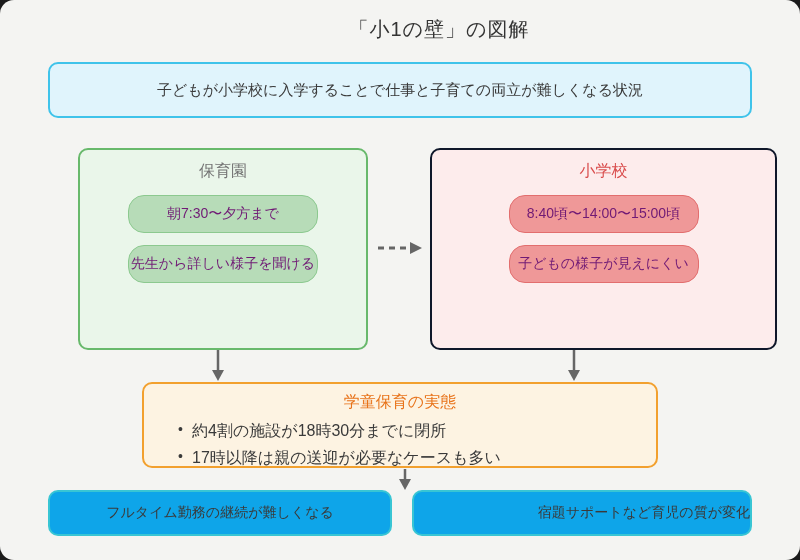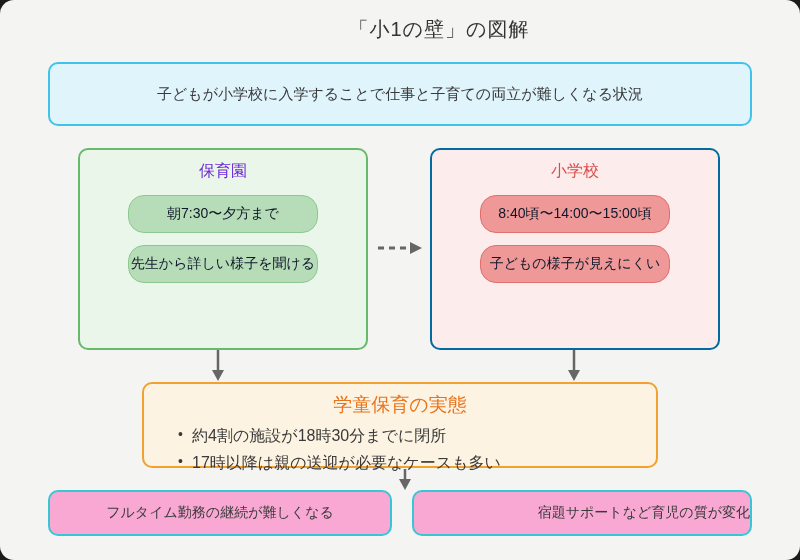--- a/index.html
+++ b/index.html
@@ -14,68 +14,68 @@
   }
   .title {
     position: absolute; top: 16px; left: 0; width: 100%;
     margin: 0; text-align: center;
     font-size: 20px; font-weight: 400; color: #333;
     letter-spacing: 1px;
     padding-left: 39px;
   }
   .box { position: absolute; box-sizing: border-box; border-radius: 10px; }
   .summary {
-    left: 48px; top: 62px; width: 704px; height: 64px;
+    left: 48px; top: 62px; width: 704px; height: 56px;
     background: #e0f4fc; border: 2px solid #3fc3ea;
     display: flex; align-items: center; justify-content: center;
     font-size: 15px;
   }
   .group { padding-top: 11px; }
   .group-title {
     text-align: center; font-size: 16px; font-weight: 400;
     margin-bottom: 13px;
   }
   .nursery {
     left: 78px; top: 148px; width: 290px; height: 202px;
     background: #eaf6ea; border: 2px solid #68b96c;
   }
-  .nursery .group-title { color: #6d28d9; }
+  .nursery .group-title { color: #737373; }
   .elementary {
-    left: 430px; top: 148px; width: 290px; height: 202px;
-    background: #fdecec; border: 2px solid #0369a1;
+    left: 430px; top: 148px; width: 347px; height: 202px;
+    background: #fdecec; border: 2px solid #0f172a;
   }
   .elementary .group-title { color: #d94b4b; }
   .item {
     width: 190px; height: 38px; margin: 0 auto 12px auto;
     box-sizing: border-box; border-radius: 16px;
     display: flex; align-items: center; justify-content: center;
-    font-size: 14px; color: #0f172a; white-space: nowrap;
+    font-size: 14px; color: #701a75; white-space: nowrap;
   }
   .nursery .item { background: #b7dcb8; border: 1.5px solid #8cc98f; }
   .elementary .item { background: #ef9898; border: 1.5px solid #e26e6e; }
   .afterschool {
     left: 142px; top: 382px; width: 516px; height: 86px;
     background: #fdf3e2; border: 2px solid #f2a02e;
   }
   .afterschool-title {
-    text-align: center; font-size: 19px; color: #e8731a;
+    text-align: center; font-size: 16px; color: #e8731a;
     padding-top: 8px;
   }
   .afterschool ul {
     margin: 8px 0 0 0; padding: 0 0 0 48px;
     list-style: none; font-size: 16px;
   }
   .afterschool li { margin-bottom: 6px; position: relative; }
   .afterschool li::before {
     content: "\2022"; position: absolute; left: -14px; top: 0;
     color: #3a3a3a; font-size: 14px;
   }
   .outcome {
     top: 490px; height: 46px;
-    background: #f9a8d4; border: 2px solid #38c5d4;
+    background: #0ea5e9; border: 2px solid #38c5d4;
     display: flex; align-items: center; justify-content: center;
     font-size: 14px;
   }
   .outcome-left  { left: 48px;  width: 344px; }
   .outcome-right { left: 412px; width: 340px; justify-content: flex-end; }
   .arrow { position: absolute; }
 </style>
 </head>
 <body>
 

